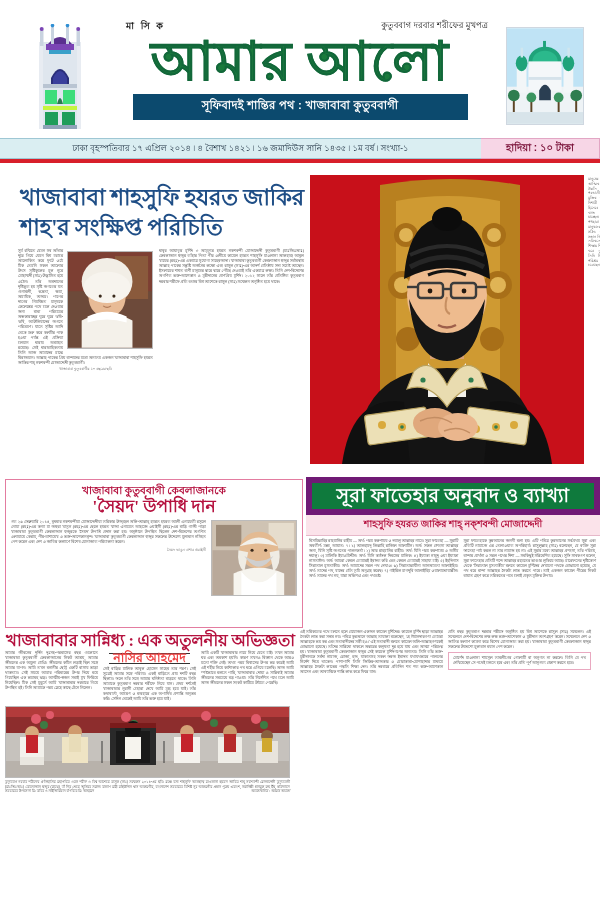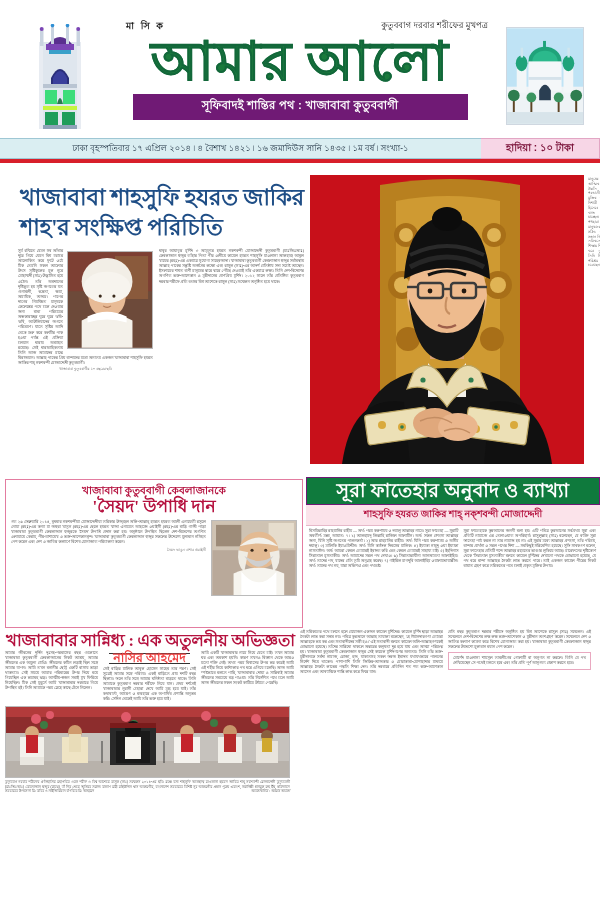--- a/index.html
+++ b/index.html
@@ -20,21 +20,21 @@
   .kicker-row{position:relative;height:16px;}
   .masik{position:absolute;left:16px;top:1px;font-size:9.5px;letter-spacing:2px;color:#1a1a1a;font-weight:600;}
   .mukhopotro{position:absolute;right:2px;top:1px;font-size:8.5px;color:#1a1a1a;font-weight:400;}
   .title-main{
     font-family:"Liberation Serif","DejaVu Serif",serif;
     font-size:54px;line-height:60px;font-weight:bold;color:#1a7a3c;
     letter-spacing:1px;white-space:nowrap;margin-top:-2px;
     -webkit-text-stroke:0.4px #12673a;
   }
   .slogan-bar{
-    margin:2px auto 0;width:335px;background:#701a75;color:#fff;
+    margin:2px auto 0;width:335px;background:#0c4a6e;color:#fff;
     font-size:11.5px;font-weight:bold;padding:3px 0 4px;text-align:center;
     letter-spacing:0.2px;
   }
   
   .datestrip{position:relative;height:21px;display:flex;}
   .datestrip .dl{flex:1;background:#daeef2;border-top:1px solid #9ec7d4;border-bottom:1px solid #9ec7d4;
      display:flex;align-items:center;justify-content:center;font-size:8.3px;color:#16283a;letter-spacing:0.1px;}
   .datestrip .dr{width:118px;background:#f7d6e6;border:1px solid #e2a6c4;border-left:none;
      display:flex;align-items:center;justify-content:center;font-size:10px;font-weight:bold;color:#7a1038;}
   .redrule{height:4px;background:#d81f2a;}
@@ -69,21 +69,21 @@
      font-size:17px;line-height:20px;margin-bottom:3px;}
   .box-photo{width:86px;height:76px;float:right;margin:0 0 3px 5px;border:1px solid #bbb;box-sizing:border-box;}
   .box-body{font-size:3.9px;line-height:5.1px;text-align:justify;color:#2a2a2a;
      font-family:"Liberation Serif",serif;}
   .box-cap{font-size:3.6px;text-align:right;color:#444;margin-top:2px;}
 
   .sura{width:294px;margin-top:1px;}
   .sura-title{
      background:#0f7a3d;color:#fff;font-family:"Liberation Serif",serif;font-weight:bold;
      font-size:19px;line-height:26px;text-align:center;letter-spacing:0.3px;
-     border:1px solid #701a75;box-sizing:border-box;
+     border:6px solid #701a75;box-sizing:border-box;
   }
   .sura-sub{background:#fbe3ea;color:#b5123f;font-weight:bold;font-size:9.5px;
      text-align:center;padding:2px 0 3px;font-family:"Liberation Serif",serif;border-bottom:1px solid #e6b8c9;}
   .sura-cols{display:flex;gap:5px;padding:3px 4px 0 3px;}
   .sura-c{font-size:3.9px;line-height:5.05px;color:#2a2a2a;text-align:justify;
      font-family:"Liberation Serif",serif;}
   .sura-c1{width:150px;}
   .sura-c2{width:133px;}
 
   

